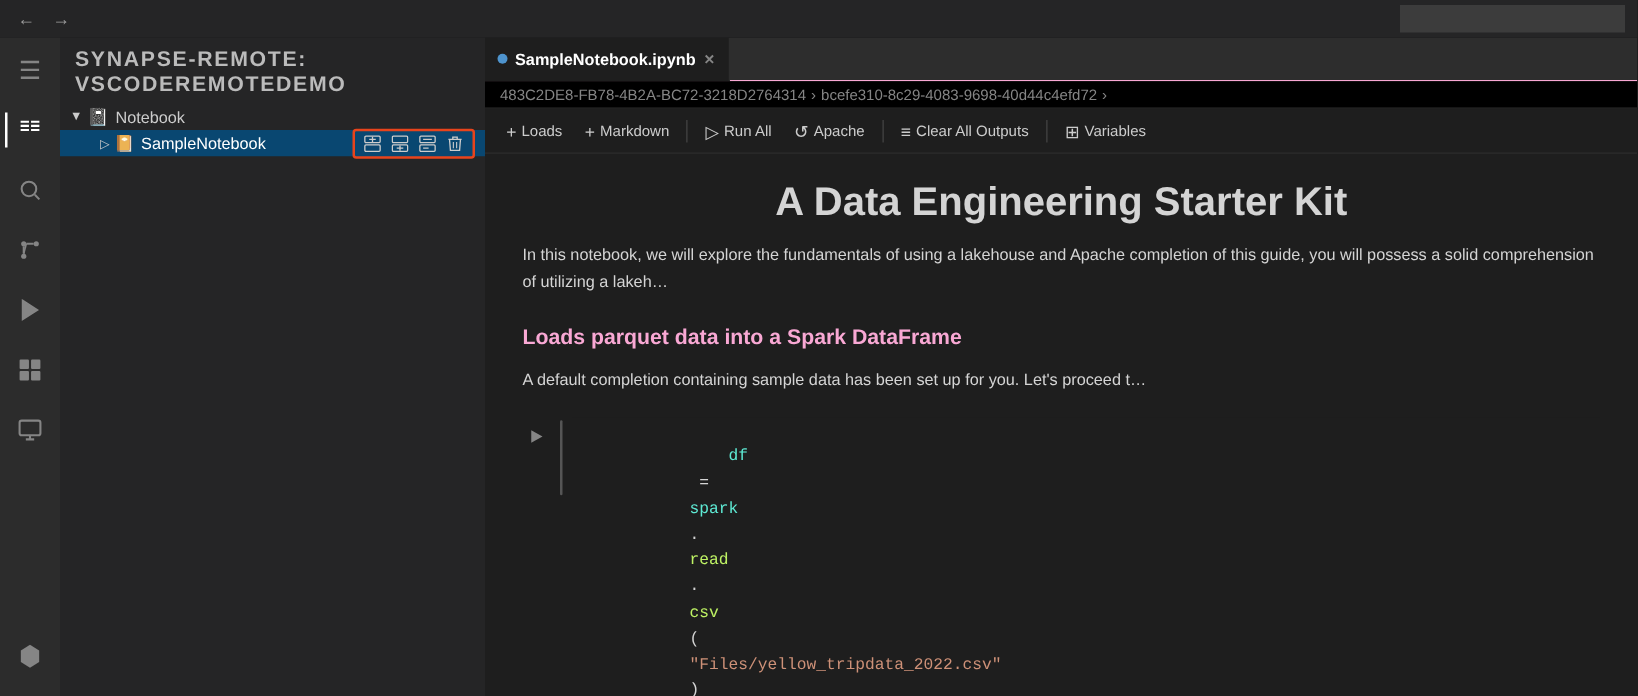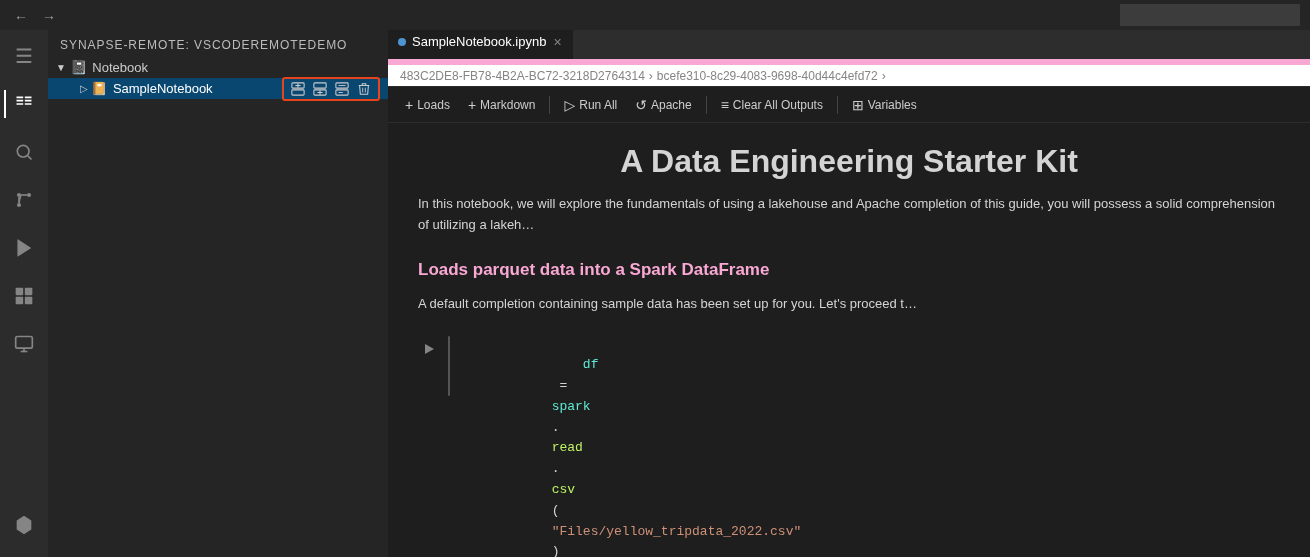--- a/index.html
+++ b/index.html
@@ -94,22 +94,22 @@
     .sidebar {
       width: 340px;
       background: #252526;
       display: flex;
       flex-direction: column;
       flex-shrink: 0;
       overflow: hidden;
     }
     .sidebar-header {
       padding: 8px 12px 4px 12px;
-      font-size: 12px;
-      font-weight: 400;
+      font-size: 17px;
+      font-weight: 700;
       letter-spacing: 0.08em;
       color: #bbbbbb;
       text-transform: uppercase;
     }
     .sidebar-section {
       flex: 1;
       overflow-y: auto;
     }
     .sidebar-group-header {
       display: flex;
@@ -170,23 +170,24 @@
       border-radius: 2px;
       display: flex;
       align-items: center;
     }
 
     
     .tab-bar {
       height: 35px;
       background: #2d2d2d;
       display: flex;
-      align-items: flex-end;
-      flex-shrink: 0;
-      border-bottom: 6px solid #f9a8d4;
+      align-items: center;
+      flex-shrink: 0;
+      border-bottom: 1px solid #f9a8d4;
+      font-weight: bold;
     }
     .tab {
       height: 35px;
       display: flex;
       align-items: center;
       padding: 0 10px;
       background: #1e1e1e;
       color: #ffffff;
       font-size: 13px;
       border-right: 1px solid #2d2d2d;
@@ -202,21 +203,21 @@
     .tab-close {
       font-size: 14px;
       color: #858585;
       cursor: pointer;
       padding: 1px;
     }
 
     
     .breadcrumb-bar {
       height: 22px;
-      background: #ffffff;
+      background: #000000;
       display: flex;
       align-items: center;
       padding: 0 12px;
       font-size: 12px;
       color: #858585;
       border-bottom: 1px solid #2d2d2d;
       flex-shrink: 0;
       overflow: hidden;
       white-space: nowrap;
     }

